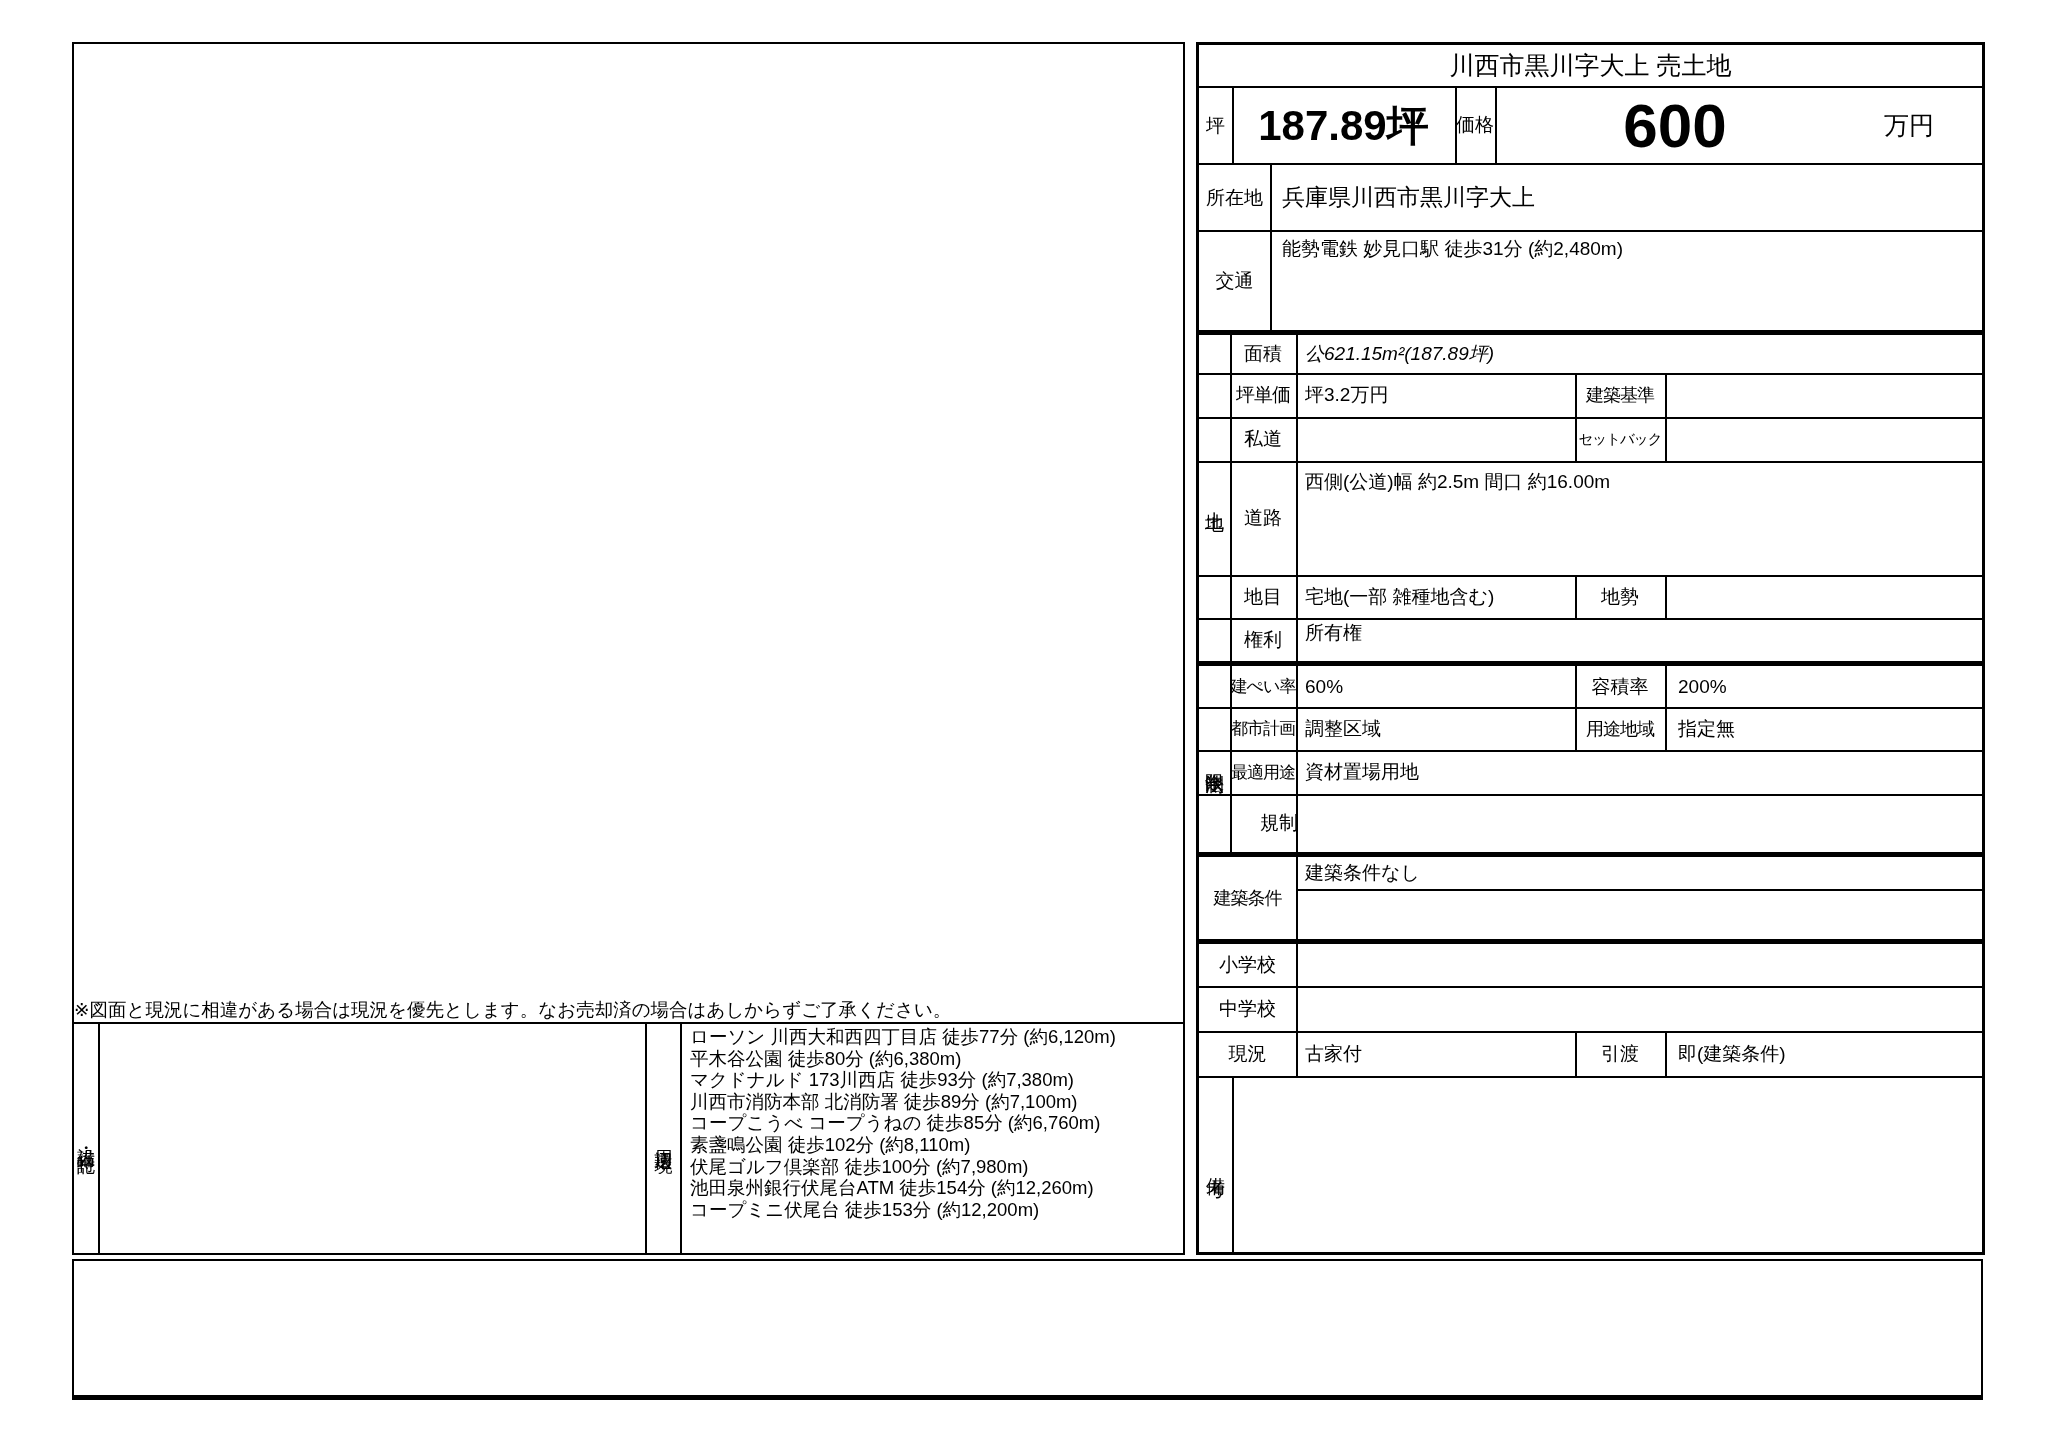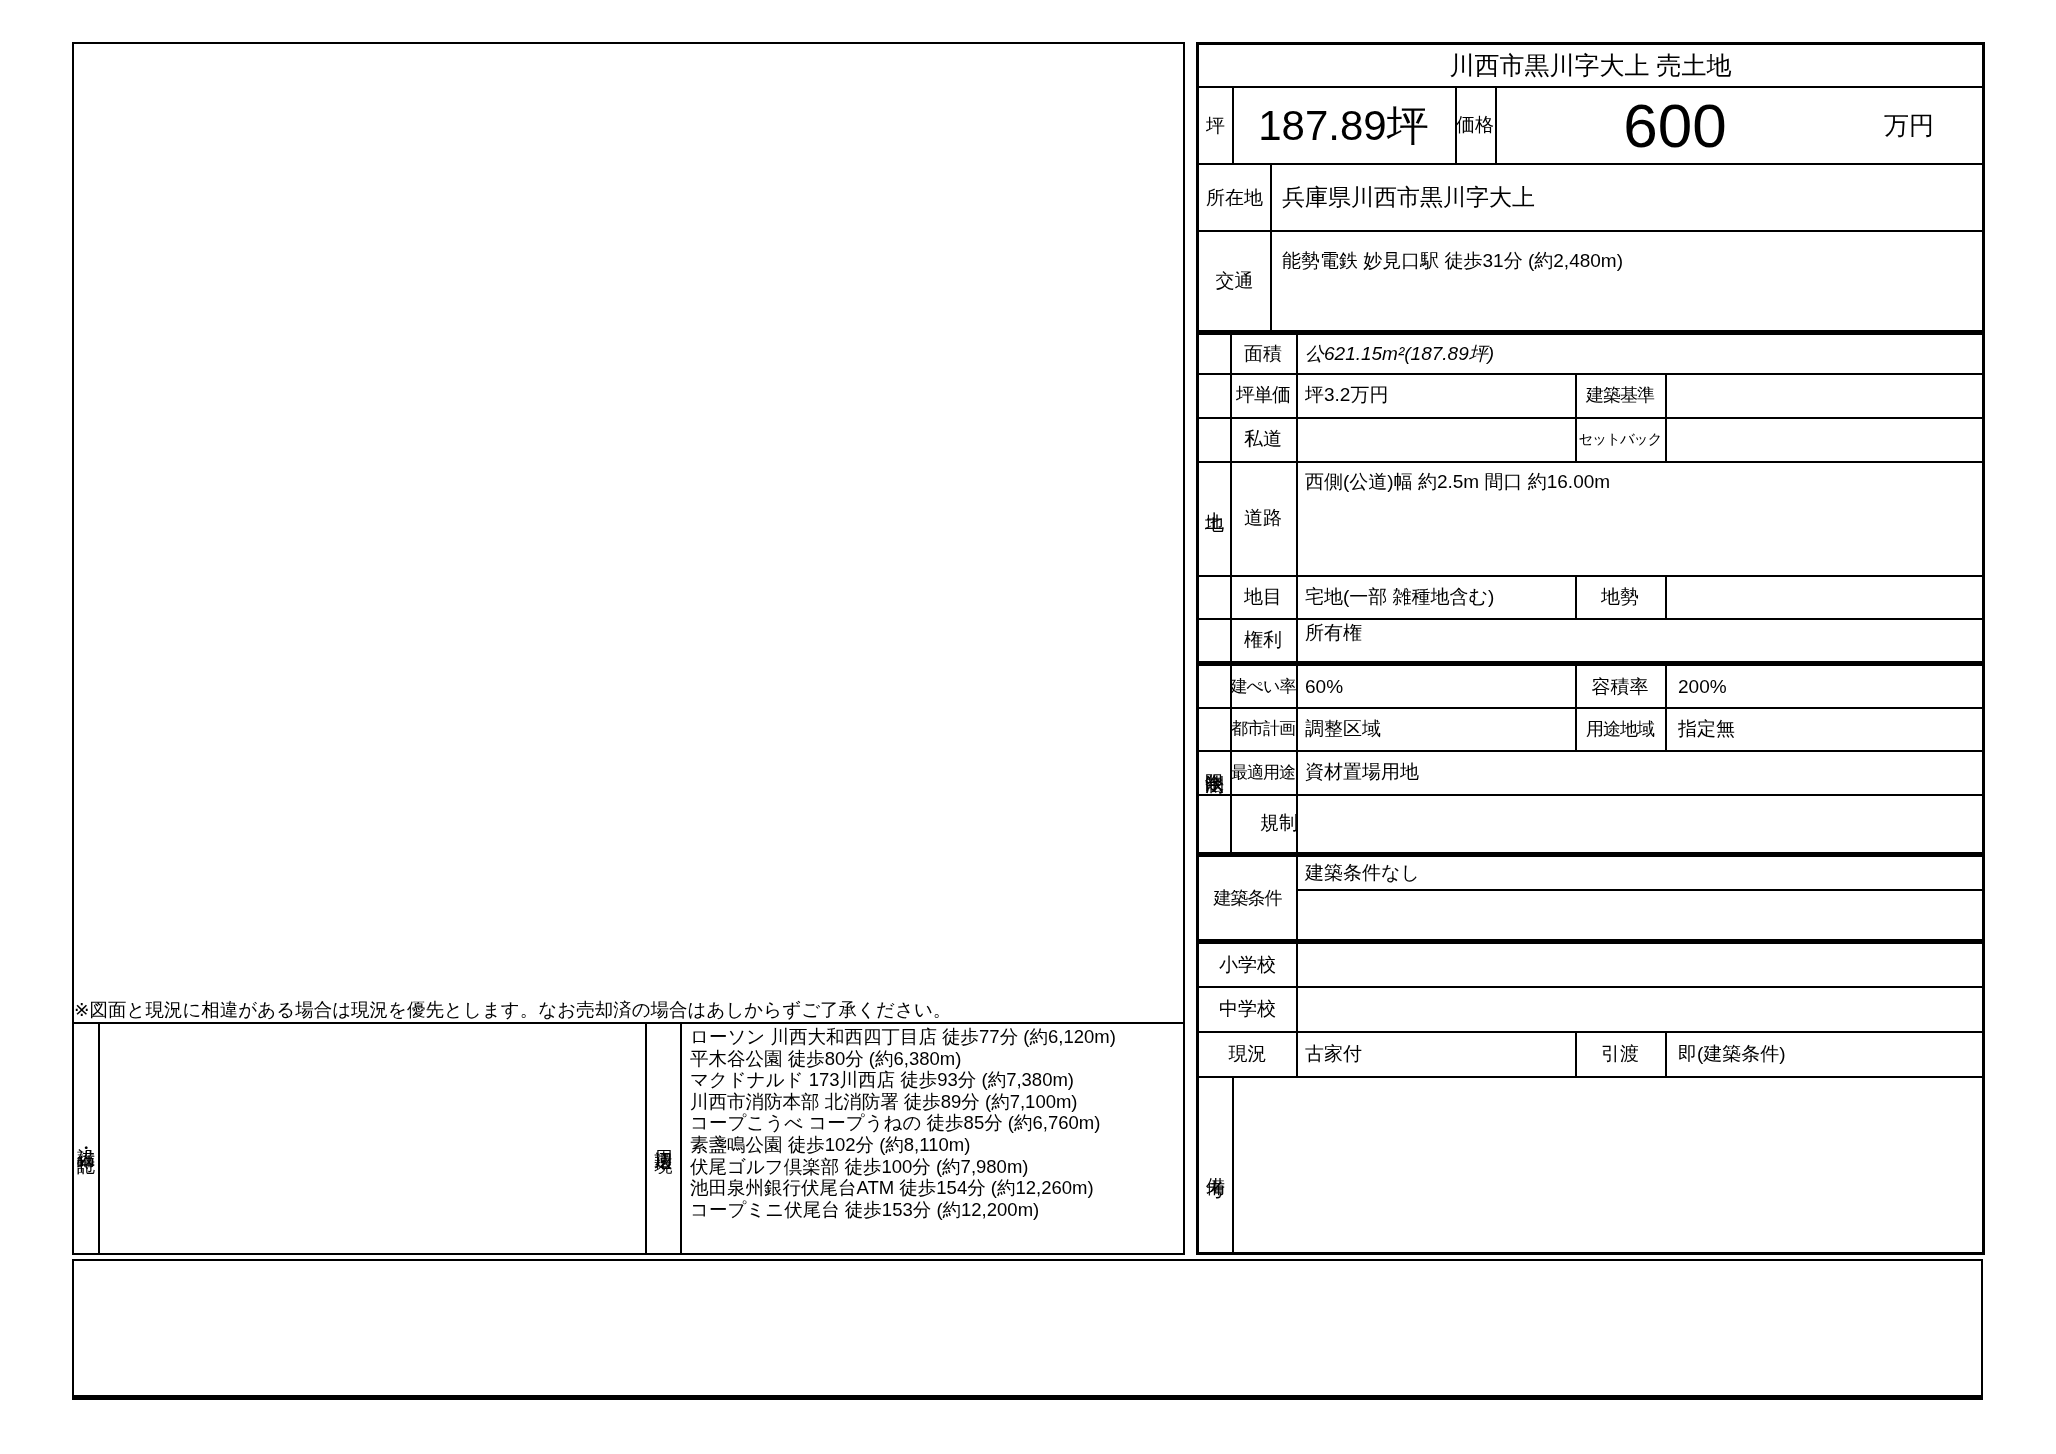--- a/index.html
+++ b/index.html
@@ -7,21 +7,21 @@
       font-family:"Liberation Sans","DejaVu Sans",sans-serif;color:#000;overflow:hidden;}
   .abs{position:absolute;box-sizing:border-box;}
   .h{position:absolute;background:#000;height:2px;}
   .v{position:absolute;background:#000;width:2px;}
   .thick{height:5px;}
   .cell{position:absolute;box-sizing:border-box;display:flex;align-items:center;justify-content:center;
         font-size:19px;white-space:nowrap;}
   .val{justify-content:flex-start;}
   .topal{align-items:flex-start;}
   .vert{writing-mode:vertical-rl;text-orientation:upright;letter-spacing:2px;}
-  .b{font-weight:normal;border-radius:8px;}
+  .b{font-weight:bold;border-radius:8px;}
 </style>
 </head>
 <body>
 
 <div class="pg">
 
   <div class="abs" style="left:72px;top:42px;width:1113px;height:980px;border:2px solid #000;border-bottom:none;"></div>
   <div class="abs" style="left:74px;top:997px;width:1110px;font-size:18.5px;white-space:nowrap;">※図面と現況に相違がある場合は現況を優先とします。なお売却済の場合はあしからずご了承ください。</div>
 
   <div class="abs" style="left:72px;top:1022px;width:1113px;height:233px;border:2px solid #000;"></div>
@@ -90,21 +90,21 @@
     <div class="cell" style="left:0;top:43px;width:33px;height:75px;">坪</div>
     <div class="cell b" style="left:33px;top:43px;width:223px;height:75px;font-size:42px;">187.89坪</div>
     <div class="cell" style="left:256px;top:43px;width:40px;height:75px;white-space:normal;line-height:1.1;text-align:center;">価格</div>
     <div class="cell b" style="left:296px;top:43px;width:360px;height:75px;font-size:62px;">600</div>
     <div class="cell" style="left:660px;top:43px;width:100px;height:75px;font-size:25px;">万円</div>
 
     <div class="cell" style="left:0;top:120px;width:71px;height:65px;">所在地</div>
     <div class="cell val" style="left:83px;top:120px;width:700px;height:65px;font-size:23px;">兵庫県川西市黒川字大上</div>
 
     <div class="cell" style="left:0;top:187px;width:71px;height:98px;">交通</div>
-    <div class="cell val topal" style="left:83px;top:187px;width:700px;height:98px;padding-top:16px;">能勢電鉄 妙見口駅 徒歩31分 (約2,480m)</div>
+    <div class="cell val topal" style="left:83px;top:187px;width:700px;height:98px;padding-top:4px;">能勢電鉄 妙見口駅 徒歩31分 (約2,480m)</div>
 
     <div class="cell vert" style="left:0;top:290px;width:31px;height:326px;font-size:19px;">土地</div>
 
     <div class="cell" style="left:31px;top:290px;width:66px;height:38px;">面積</div>
     <div class="cell val" style="left:106px;top:290px;width:670px;height:38px;font-style:italic;">公621.15m²(187.89坪)</div>
 
     <div class="cell" style="left:31px;top:328px;width:66px;height:44px;letter-spacing:-1px;">坪単価</div>
     <div class="cell val" style="left:106px;top:328px;width:260px;height:44px;text-align:center;">坪3.2万円</div>
     <div class="cell" style="left:376px;top:328px;width:90px;height:44px;font-size:18px;letter-spacing:-1px;">建築基準</div>
 

